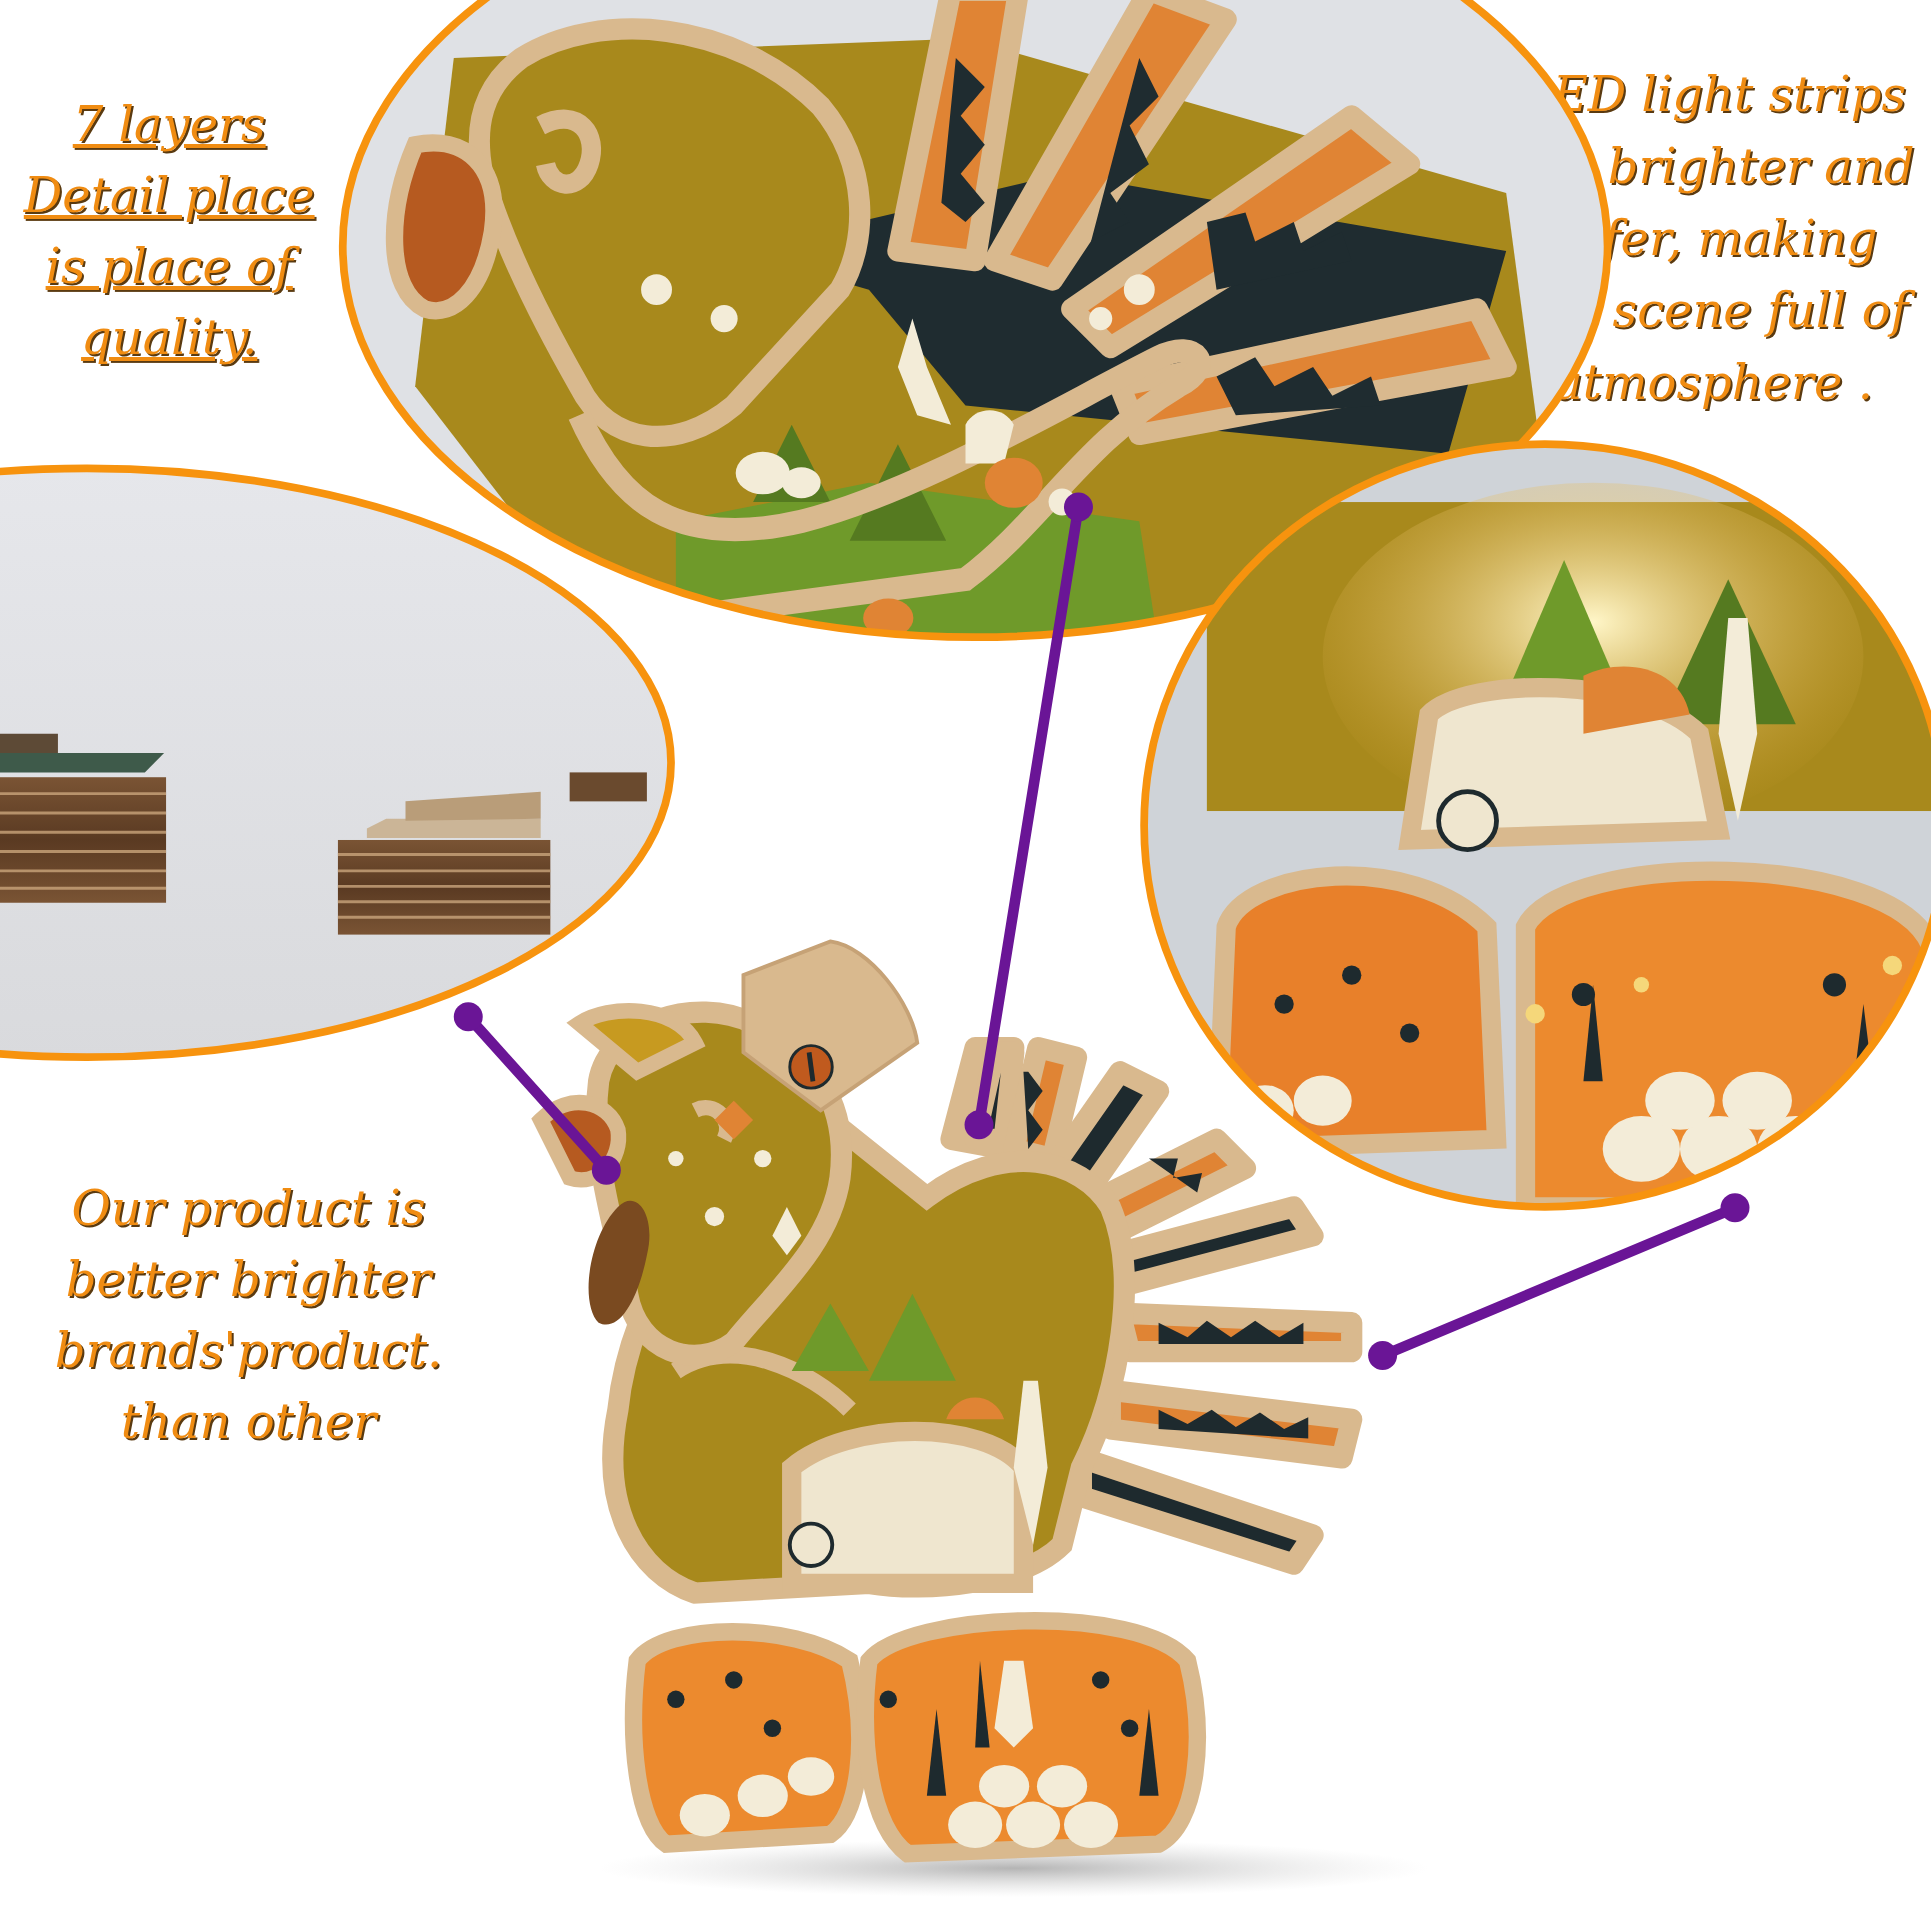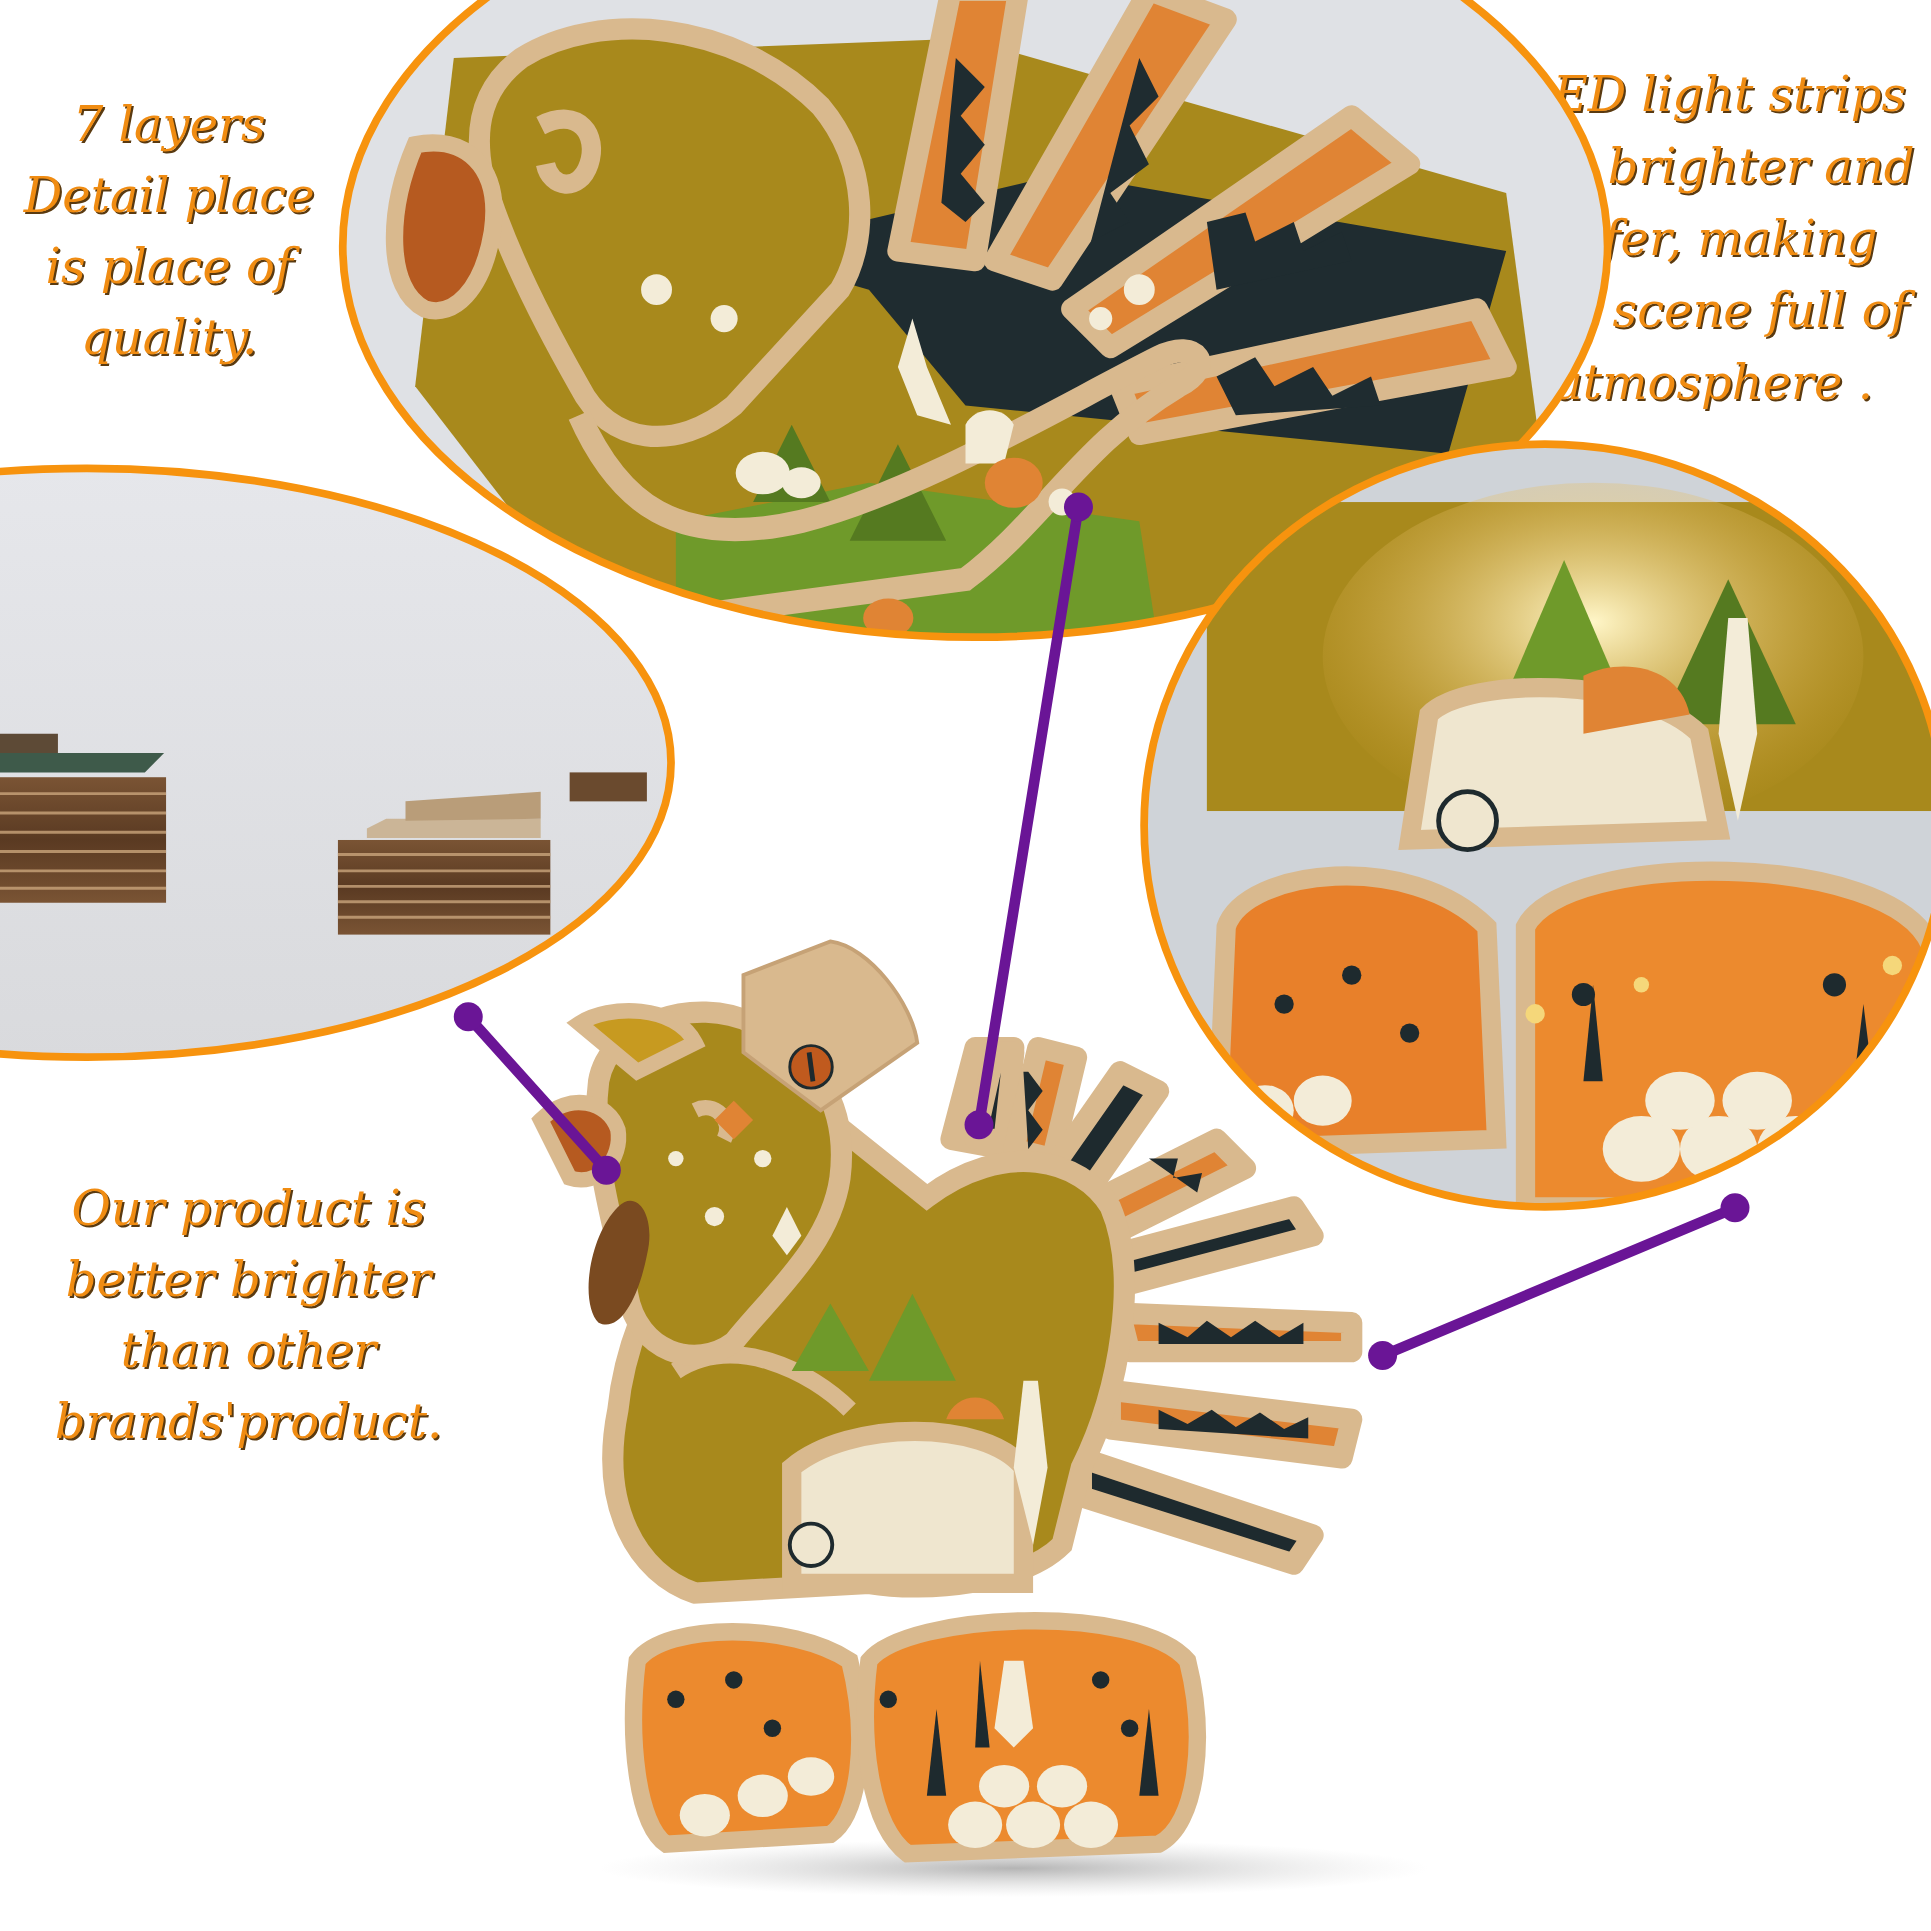--- a/index.html
+++ b/index.html
@@ -2,21 +2,21 @@
 <html><head>
 <meta charset="utf-8">
 <style>
   html, body { margin: 0; padding: 0; background: #ffffff; }
   body { width: 1931px; height: 1931px; position: relative; overflow: hidden;
          font-family: "DejaVu Serif", "Liberation Serif", serif; }
   .caption { position: absolute; text-align: center; color: #f08c12;
              font-style: italic; line-height: 1.2;
              text-shadow: 1.9px 1.9px 0 #5a3a10; font-family: "DejaVu Serif", serif; }
   .caption div { white-space: nowrap; }
-  #cap-layers { left: 9.7px; top: 89px; width: 319px; font-size: 48px; line-height: 71px; }
+  #cap-layers { left: 9.7px; top: 89px; width: 319px; font-size: 48px; line-height: 71px; text-decoration: underline; }
   #cap-led { left: 1501px; top: 58px; width: 425px; font-size: 48px; line-height: 72px; }
   #cap-thick { left: 0px; top: 1173px; width: 425px; font-size: 48px; line-height: 71px; padding-left: 36px; }
   svg.layer { position: absolute; left: 0; top: 0; }
 </style>
 </head>
 <body>
 
 <div class="caption" id="cap-layers">
   <div>7 layers</div>
   <div>Detail place</div>
@@ -28,22 +28,22 @@
   <div>LED light strips</div>
   <div>are brighter and</div>
   <div>safer, making</div>
   <div>the scene full of</div>
   <div>atmosphere .</div>
 </div>
 
 <div class="caption" id="cap-thick">
   <div>Our product is</div>
   <div>better brighter</div>
+  <div>brands'product.</div>
   <div>than other</div>
-  <div>brands'product.</div>
 </div>
 
 <svg class="layer" width="1931" height="1931" viewBox="0 0 2000 2000" xmlns="http://www.w3.org/2000/svg">
   <defs>
     <clipPath id="clipTop">
         <ellipse cx="1010" cy="255" rx="655" ry="405"></ellipse>
       </clipPath>
     <clipPath id="clipLeft">
         <ellipse cx="90" cy="790" rx="605" ry="305"></ellipse>
       </clipPath>

